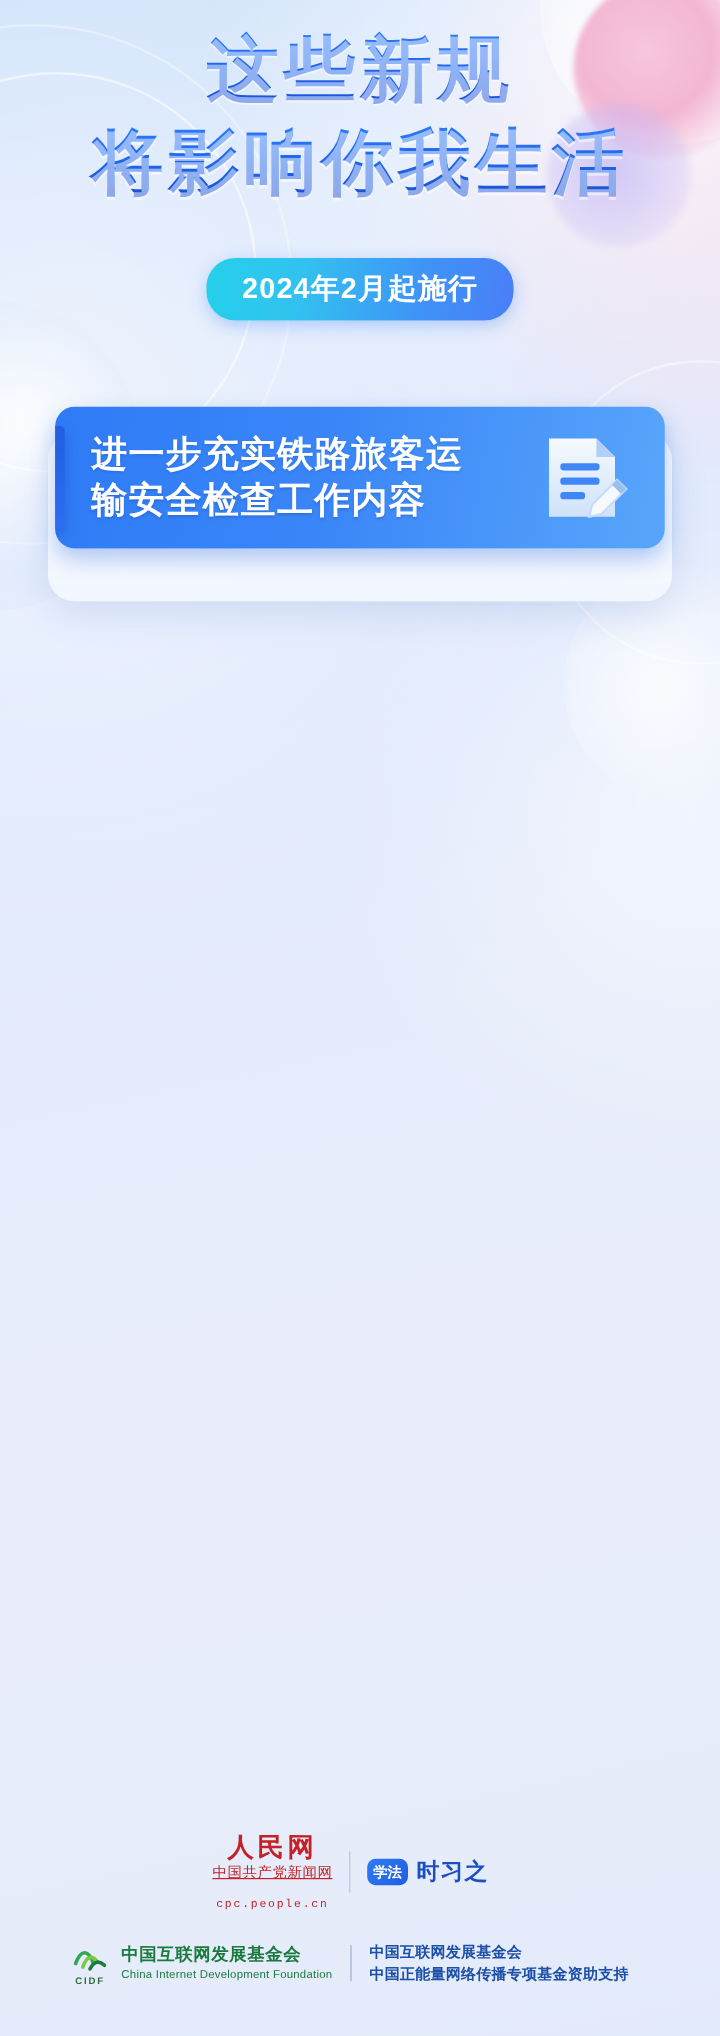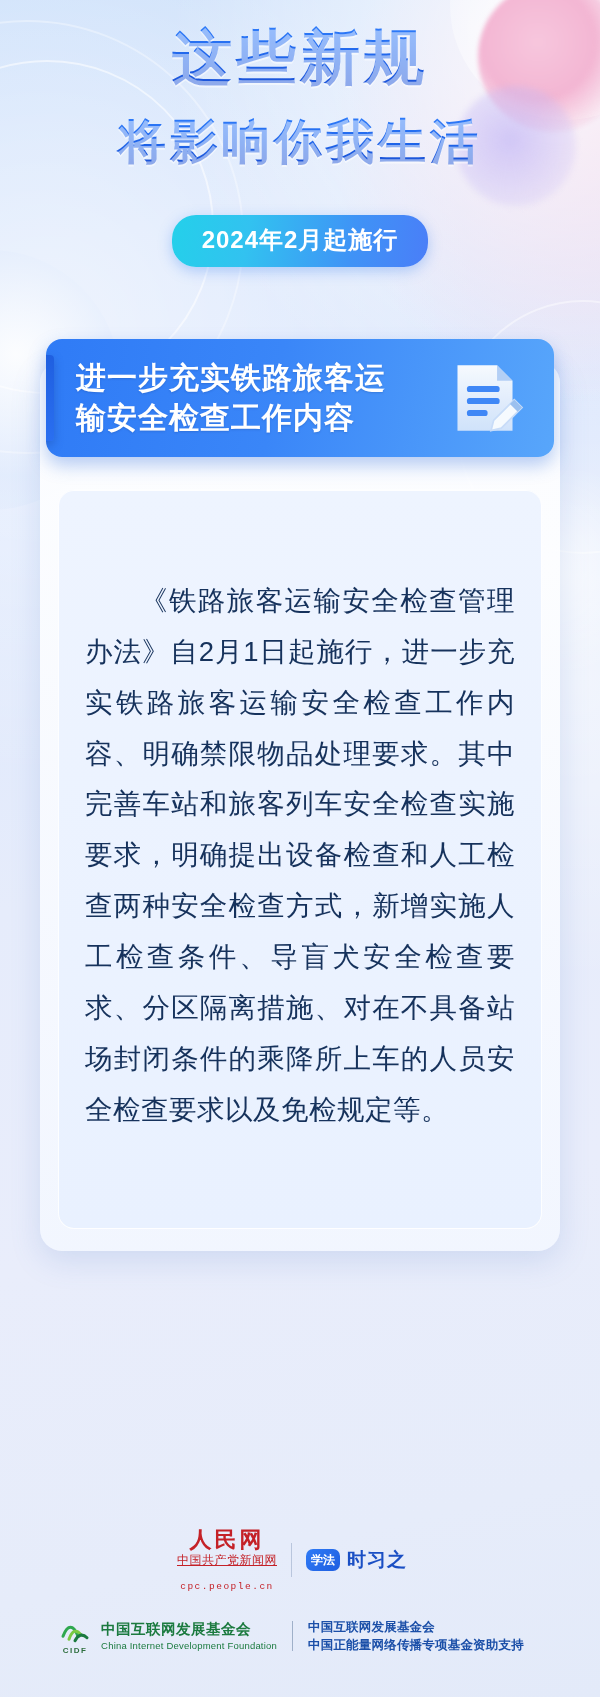--- a/index.html
+++ b/index.html
@@ -82,26 +82,26 @@
     line-height: 1.12;
     font-size: 60px;
     background: linear-gradient(180deg, #2f7dfb 0%, #1f63e8 55%, #1b4fd4 100%);
     -webkit-background-clip: text;
     background-clip: text;
     color: transparent;
     text-shadow: 0 2px 0 rgba(255,255,255,0.5);
     margin: 0;
   }
   .title-line-2 {
-    font-size: 48px;
+    font-size: 60px;
     background: linear-gradient(180deg, #2f7dfb 0%, #1e63e8 55%, #1a4ccf 100%);
     -webkit-background-clip: text;
     background-clip: text;
     color: transparent;
-    margin-top: 24px;
+    margin-top: 11px;
   }
   .subtitle-wrap {
     margin-top: 26px;
     display: flex;
     justify-content: center;
   }
   .subtitle-pill {
     display: inline-block;
     padding: 9px 30px 11px;
     border-radius: 24px;
@@ -121,21 +121,21 @@
   }
   .card-outer {
     position: relative;
     border-radius: 22px;
     background: linear-gradient(180deg, rgba(255,255,255,0.92) 0%, rgba(243,247,255,0.9) 100%);
     box-shadow: 0 10px 30px rgba(90,130,200,0.18);
     padding: 0 0 22px 0;
   }
   .banner {
     position: relative;
-    margin: 16px 6px;
+    margin: 0 6px;
     top: -22px;
     border-radius: 16px;
     background: linear-gradient(100deg, #2f7bf6 0%, #3a86f8 45%, #58a6fb 100%);
     box-shadow: 0 8px 18px rgba(46,110,220,0.35);
     min-height: 118px;
     display: flex;
     align-items: center;
     overflow: hidden;
   }
   .banner-bar {
@@ -355,23 +355,20 @@
           <path d="M18 12 H64 L82 30 V88 H18 Z" fill="url(#gdoc)"></path>
           <path d="M64 12 L82 30 H64 Z" fill="#b9d2f5"></path>
           <rect x="29" y="36" width="38" height="7" rx="3" fill="#3f86f6"></rect>
           <rect x="29" y="50" width="38" height="7" rx="3" fill="#3f86f6"></rect>
           <rect x="29" y="64" width="24" height="7" rx="3" fill="#3f86f6"></rect>
           <path d="M60 76 L84 52 L93 61 L69 85 L57 88 Z" fill="#ffffff" stroke="#cfe0f8" stroke-width="2"></path>
           <path d="M84 52 L93 61 L88 66 L79 57 Z" fill="#9fc2ef"></path>
         </svg>
       </div>
 
-      <div class="body-box">
-        <p class="body-text">《铁路旅客运输安全检查管理办法》自2月1日起施行，进一步充实铁路旅客运输安全检查工作内容、明确禁限物品处理要求。其中完善车站和旅客列车安全检查实施要求，明确提出设备检查和人工检查两种安全检查方式，新增实施人工检查条件、导盲犬安全检查要求、分区隔离措施、对在不具备站场封闭条件的乘降所上车的人员安全检查要求以及免检规定等。</p>
-      </div>
 
     </div>
   </div>
 
   <div class="footer">
     <div class="footer-logos">
       <div class="logo-people">
         <div class="cn">人民网</div>
         <div class="sub">中国共产党新闻网</div>
         <div class="url">cpc.people.cn</div>

